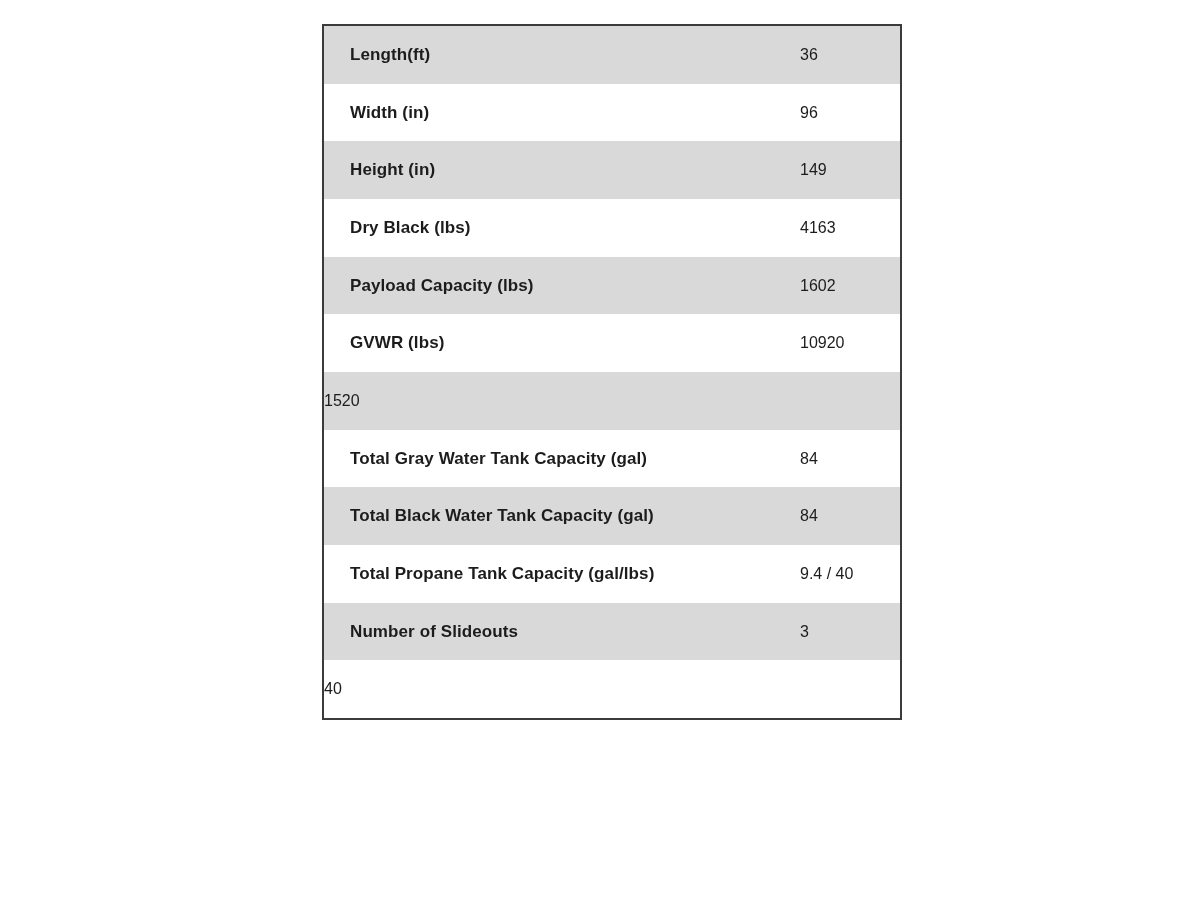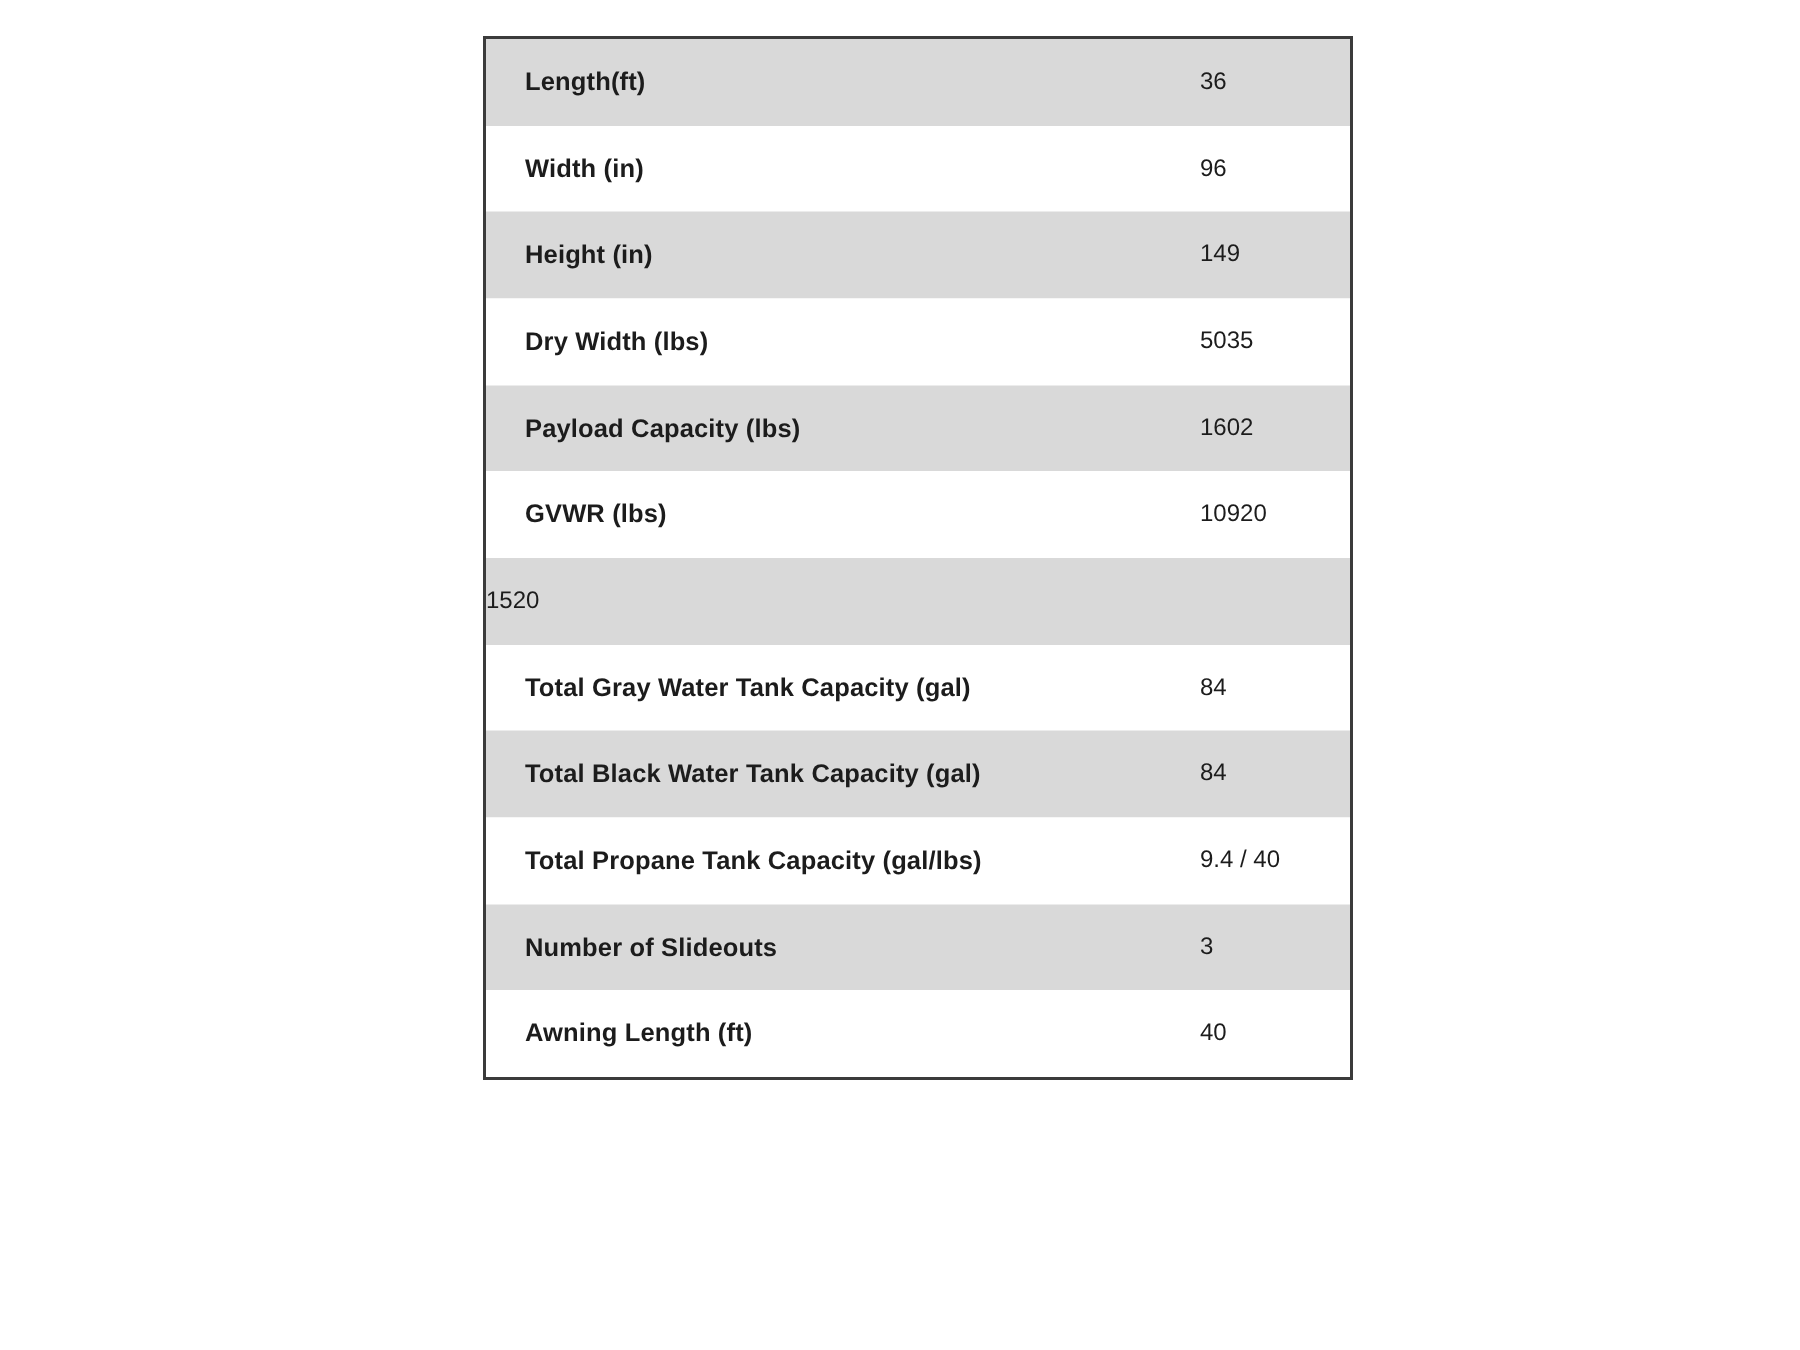--- a/index.html
+++ b/index.html
@@ -60,22 +60,22 @@
     <div class="spec-label">Width (in)</div>
     <div class="spec-value">96</div>
   </div>
 
   <div class="spec-row">
     <div class="spec-label">Height (in)</div>
     <div class="spec-value">149</div>
   </div>
 
   <div class="spec-row">
-    <div class="spec-label">Dry Width (lbs)</div>
-    <div class="spec-value">5035</div>
+    <div class="spec-label">Dry Black (lbs)</div>
+    <div class="spec-value">4163</div>
   </div>
 
   <div class="spec-row">
     <div class="spec-label">Payload Capacity (lbs)</div>
     <div class="spec-value">1602</div>
   </div>
 
   <div class="spec-row">
     <div class="spec-label">GVWR (lbs)</div>
     <div class="spec-value">10920</div>
@@ -100,16 +100,15 @@
     <div class="spec-label">Total Propane Tank Capacity (gal/lbs)</div>
     <div class="spec-value">9.4 / 40</div>
   </div>
 
   <div class="spec-row">
     <div class="spec-label">Number of Slideouts</div>
     <div class="spec-value">3</div>
   </div>
 
   <div class="spec-row">
-    <div class="spec-label">Awning Length (ft)</div>
     <div class="spec-value">40</div>
   </div>
 </div>
 
 </body></html>

